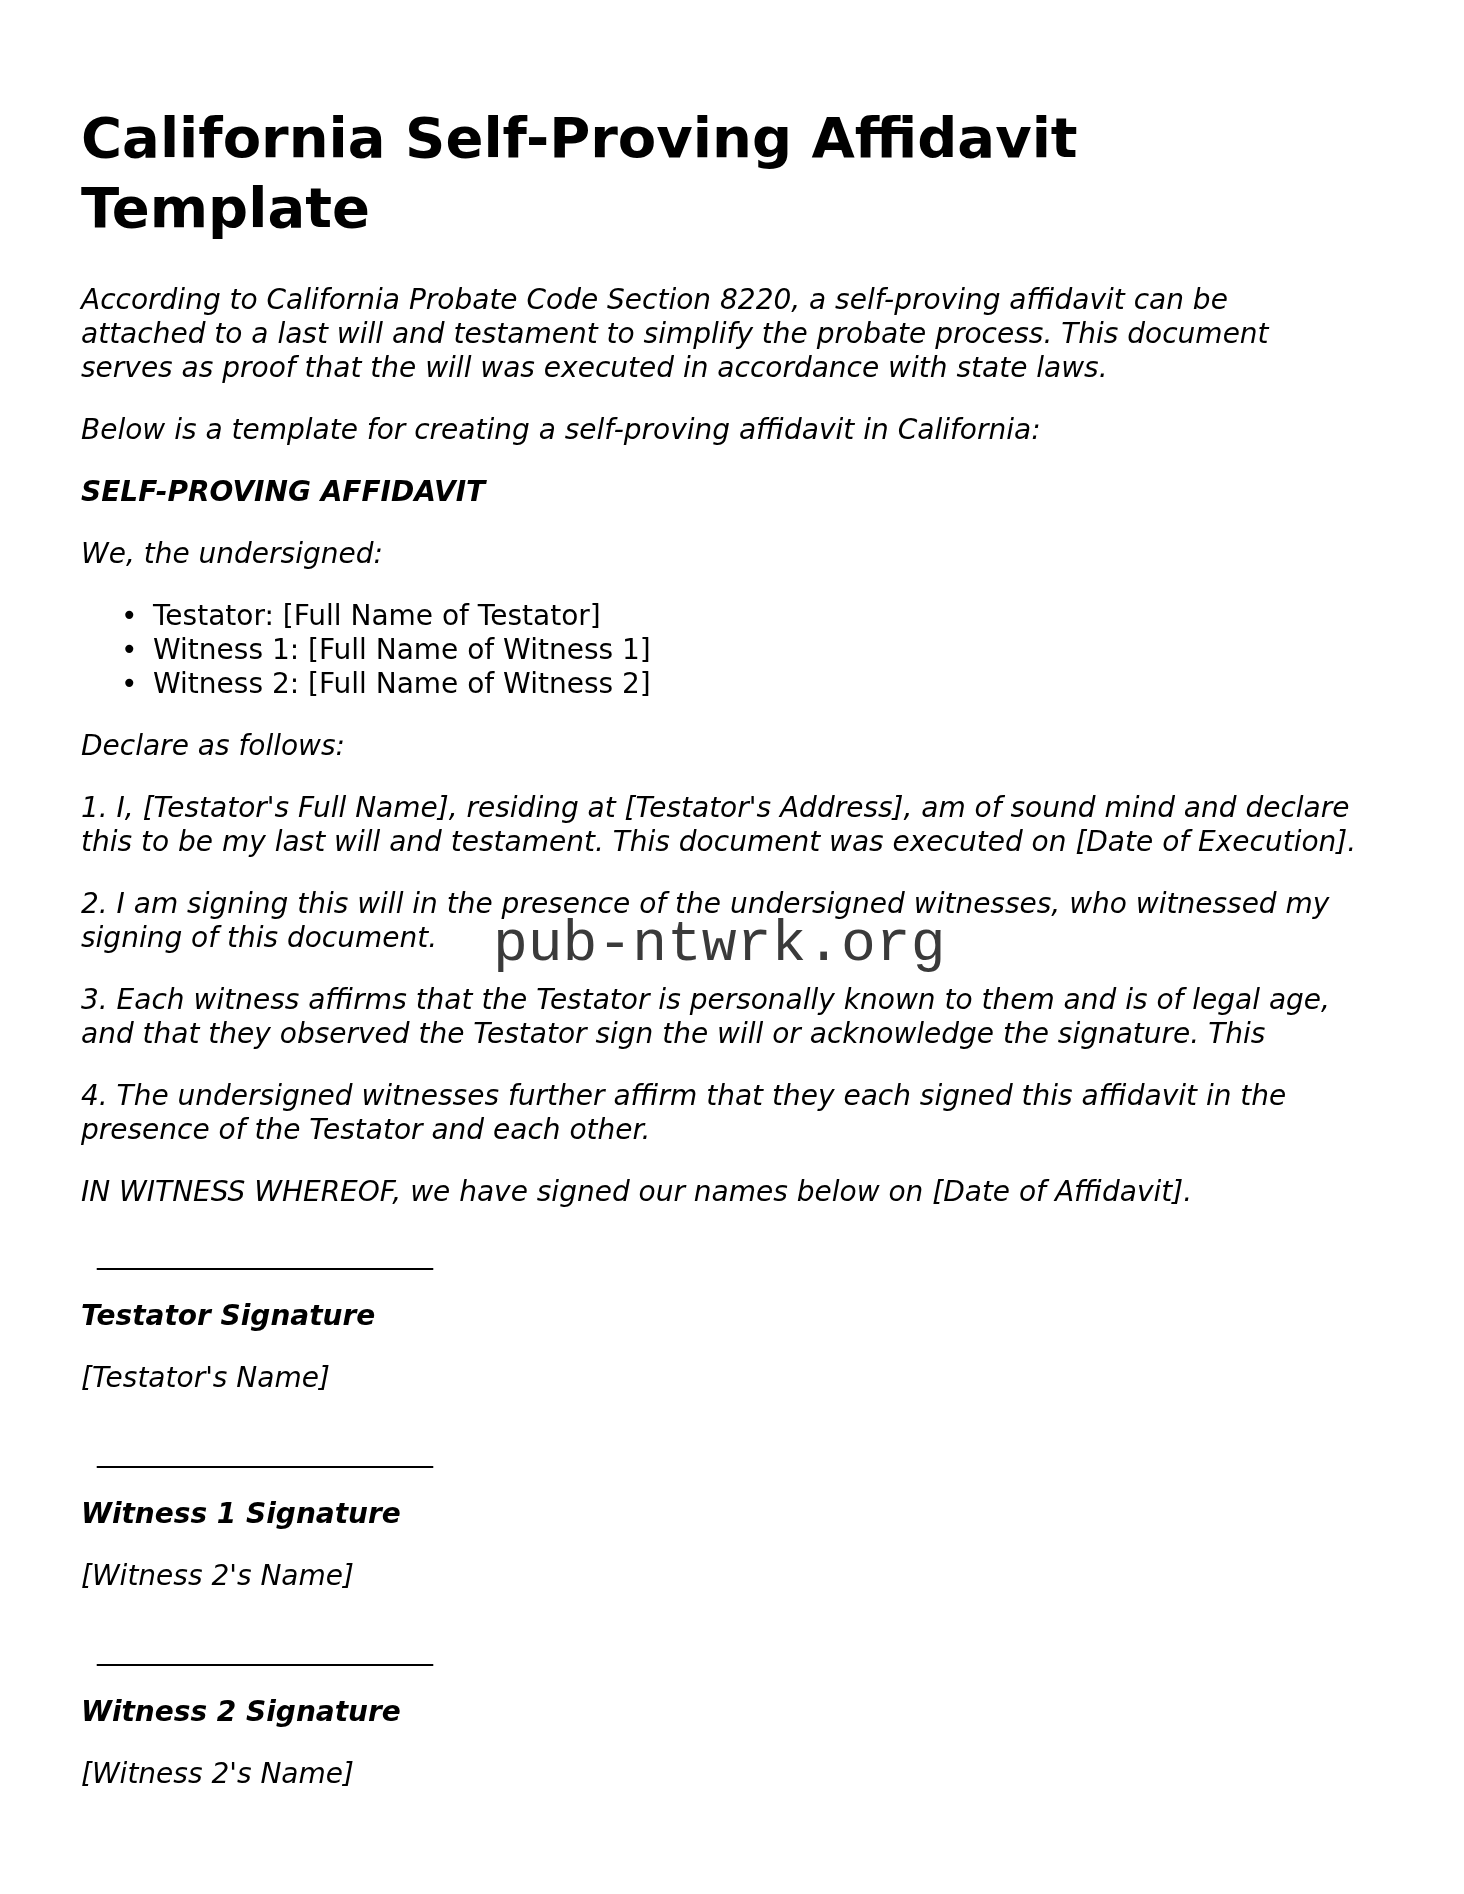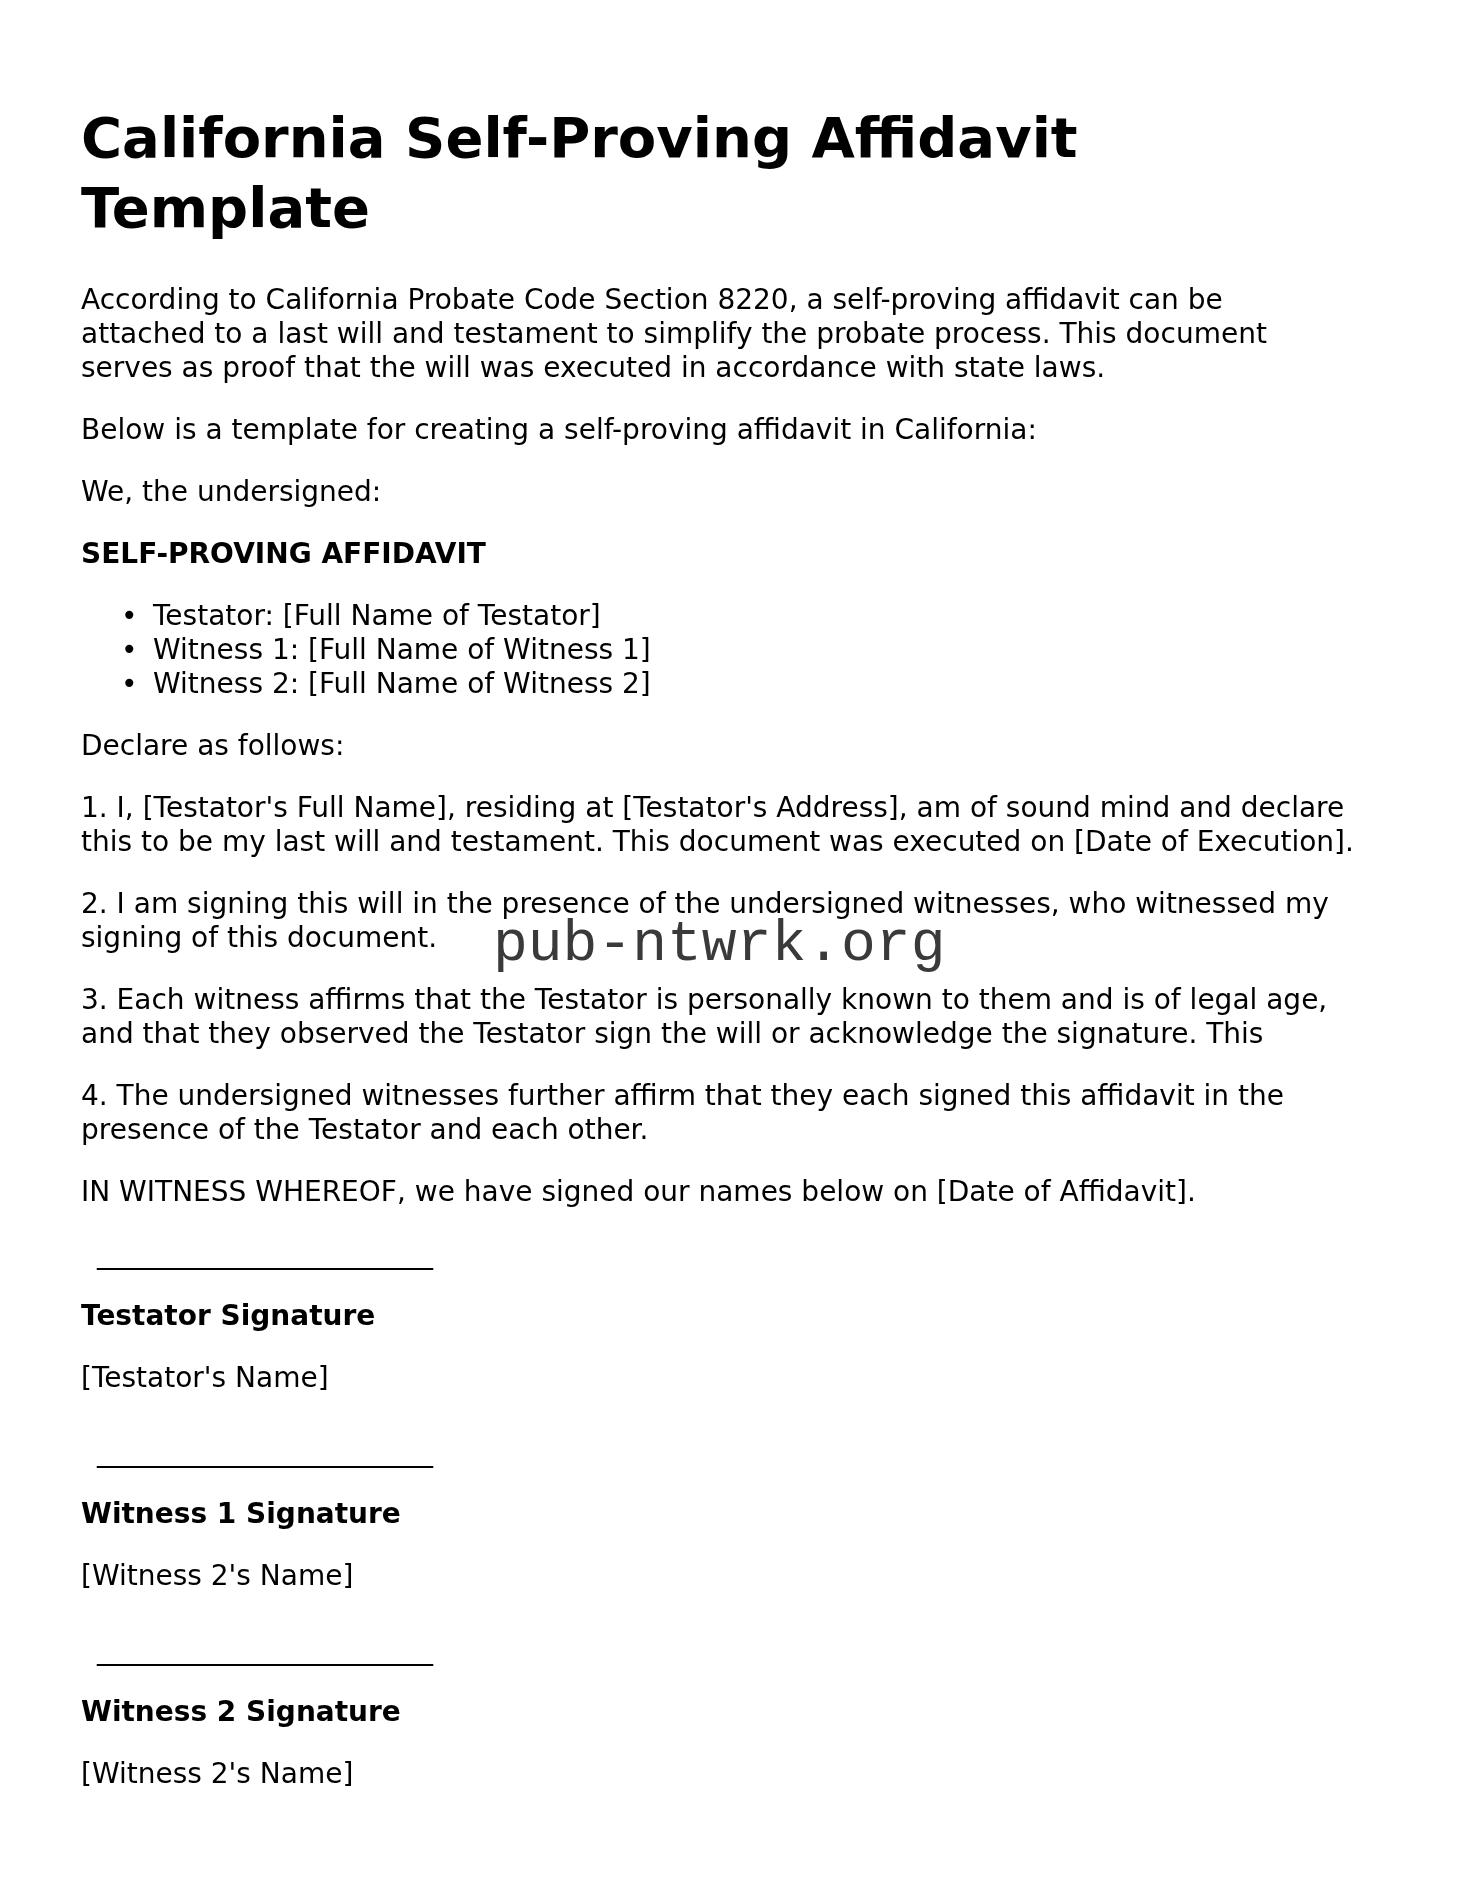--- a/index.html
+++ b/index.html
@@ -31,20 +31,21 @@
     }
     .line {
       display: block;
       white-space: nowrap;
     }
     p.para {
       margin: 0 0 28px 0;
       font-size: 28px;
       line-height: 34px;
       white-space: nowrap;
+      font-style: italic;
     }
     p.para.bold {
       font-weight: bold;
     }
     ul.parties {
       margin: 0 0 28px 0;
       padding: 0 0 0 72px;
       font-size: 28px;
       line-height: 34px;
       list-style: none;
@@ -101,23 +102,23 @@
   </h1>
 
   <p class="para">
     <span class="line">According to California Probate Code Section 8220, a self-proving affidavit can be</span>
     <span class="line">attached to a last will and testament to simplify the probate process. This document</span>
     <span class="line">serves as proof that the will was executed in accordance with state laws.</span>
   </p>
 
   <p class="para">Below is a template for creating a self-proving affidavit in California:</p>
 
+  <p class="para bold">SELF-PROVING AFFIDAVIT</p>
+
   <p class="para">We, the undersigned:</p>
-
-  <p class="para bold">SELF-PROVING AFFIDAVIT</p>
 
   <ul class="parties">
     <li>
       <span class="bullet">•</span><span class="role">Testator:</span><span style="white-space:pre"> [Full Name of Testator]</span>
     </li>
     <li>
       <span class="bullet">•</span><span class="role">Witness 1:</span><span style="white-space:pre"> [Full Name of Witness 1]</span>
     </li>
     <li>
       <span class="bullet">•</span><span class="role">Witness 2:</span><span style="white-space:pre"> [Full Name of Witness 2]</span>

